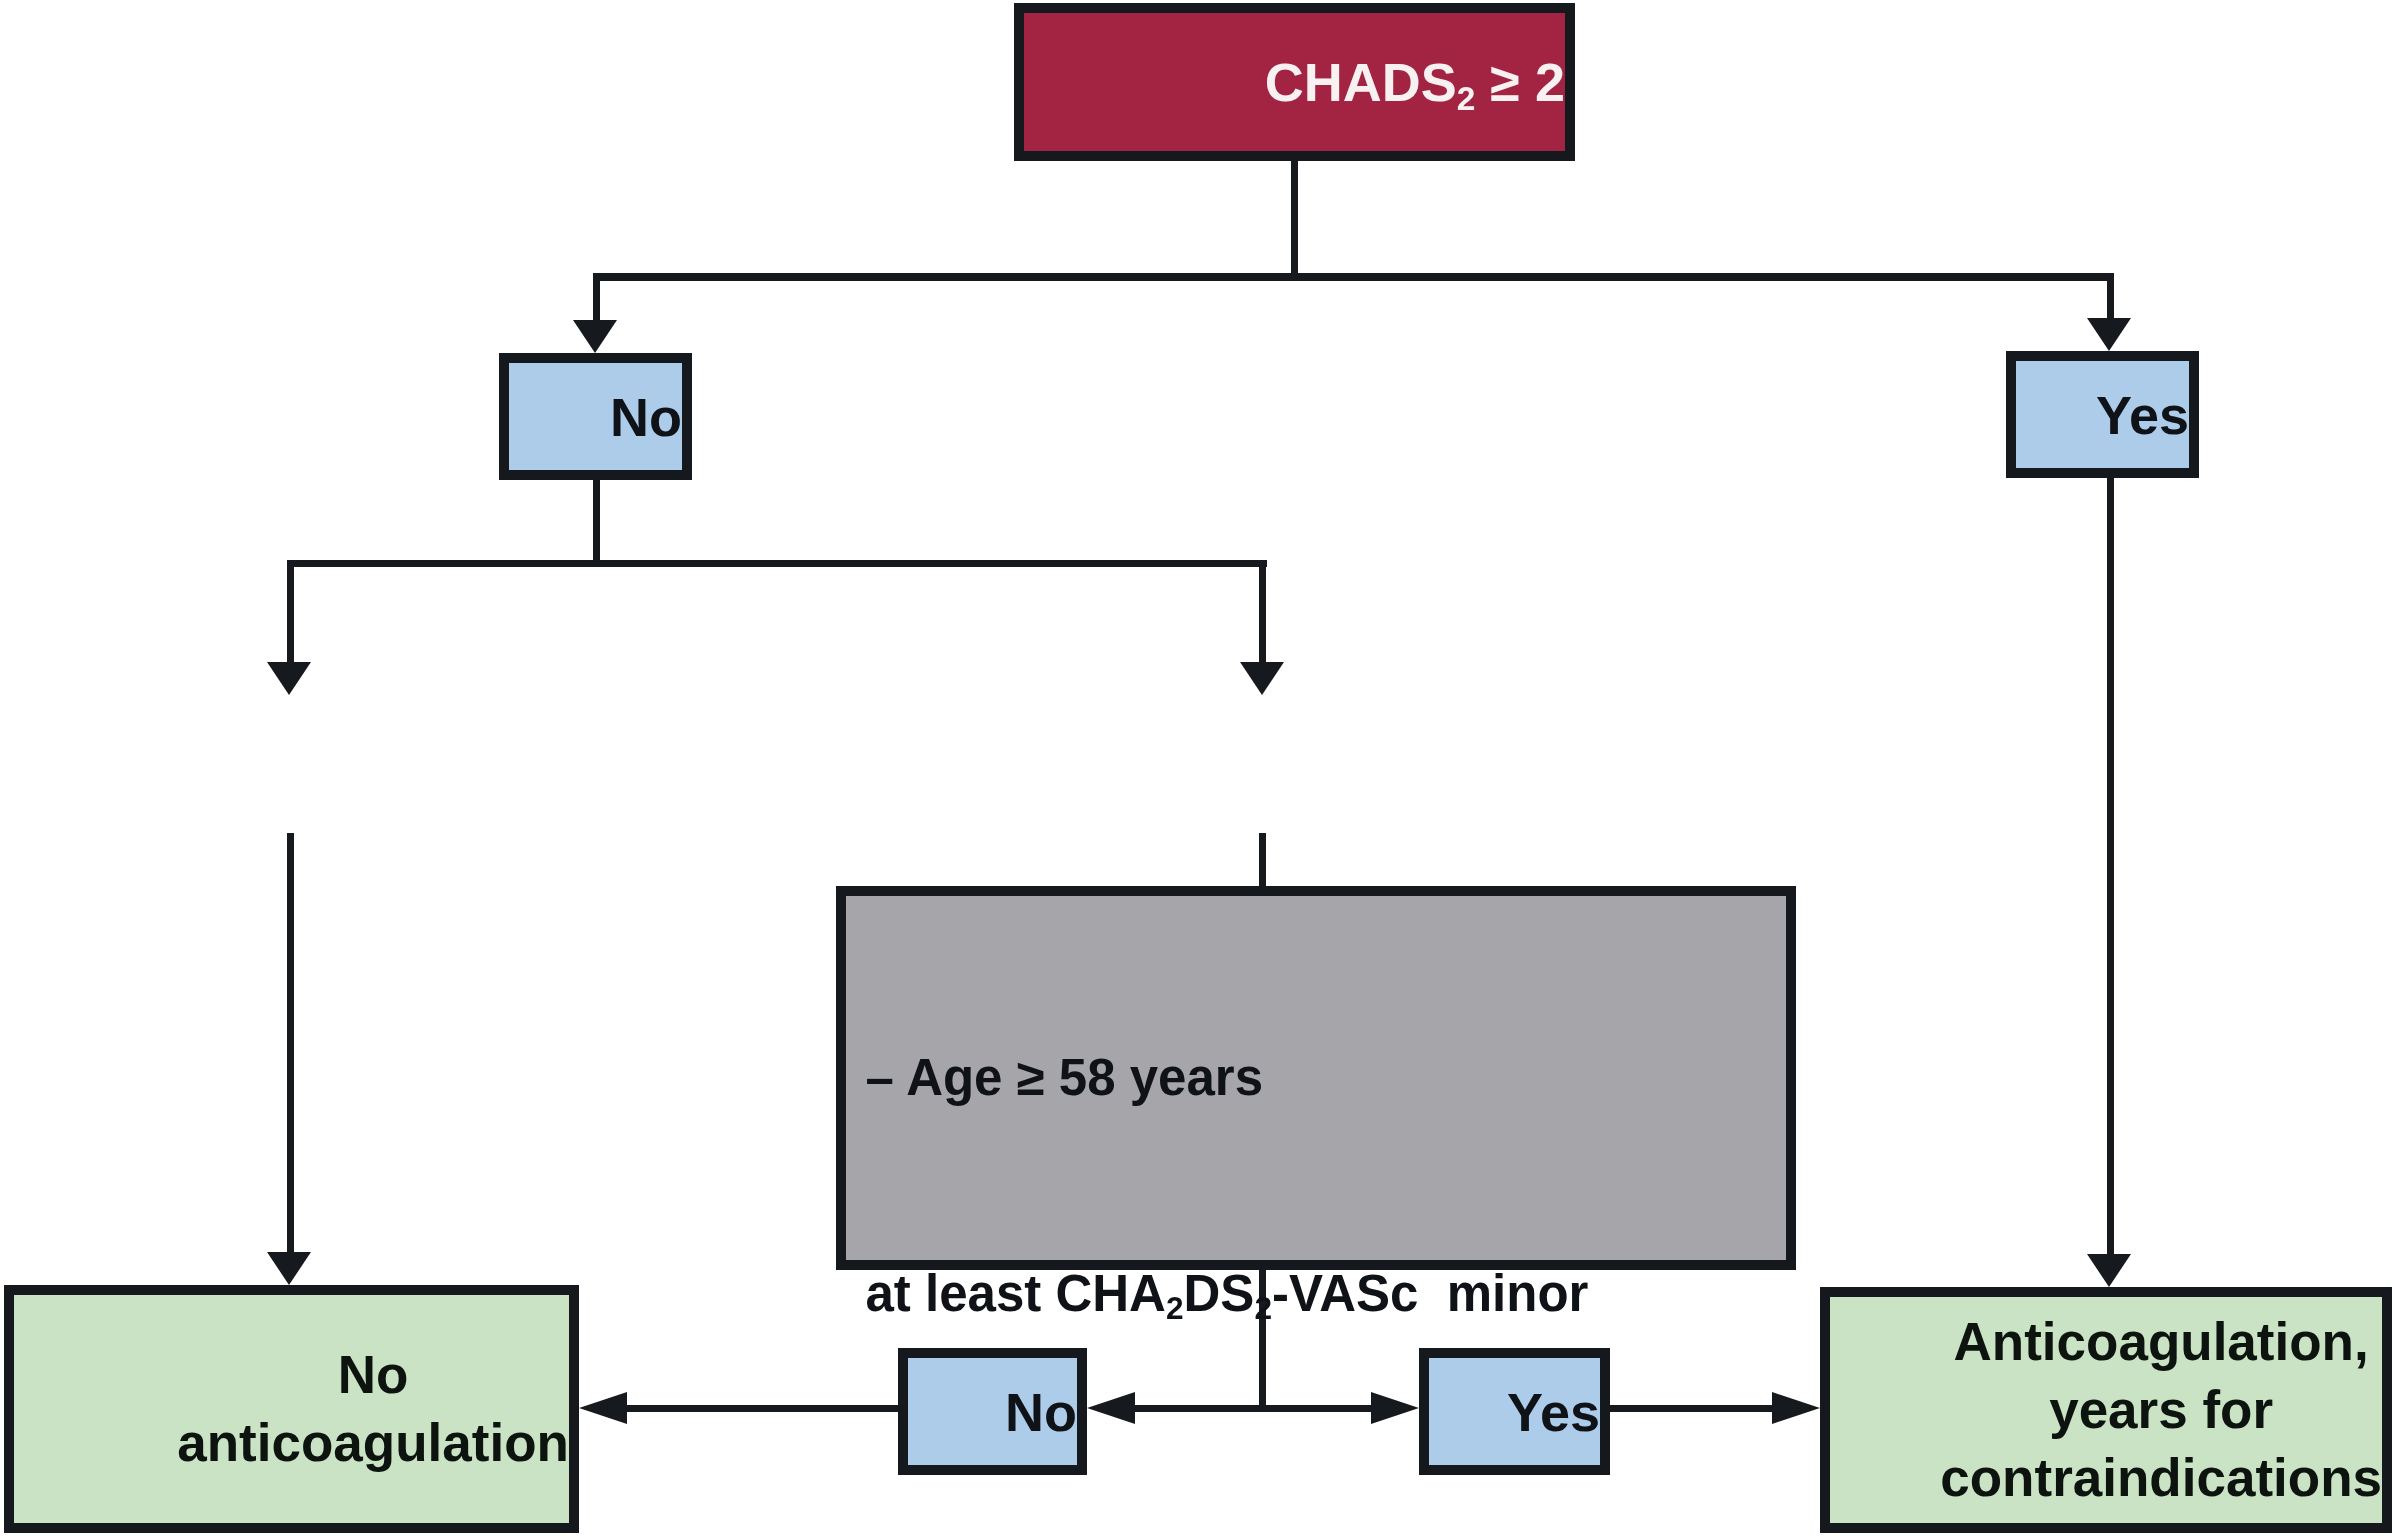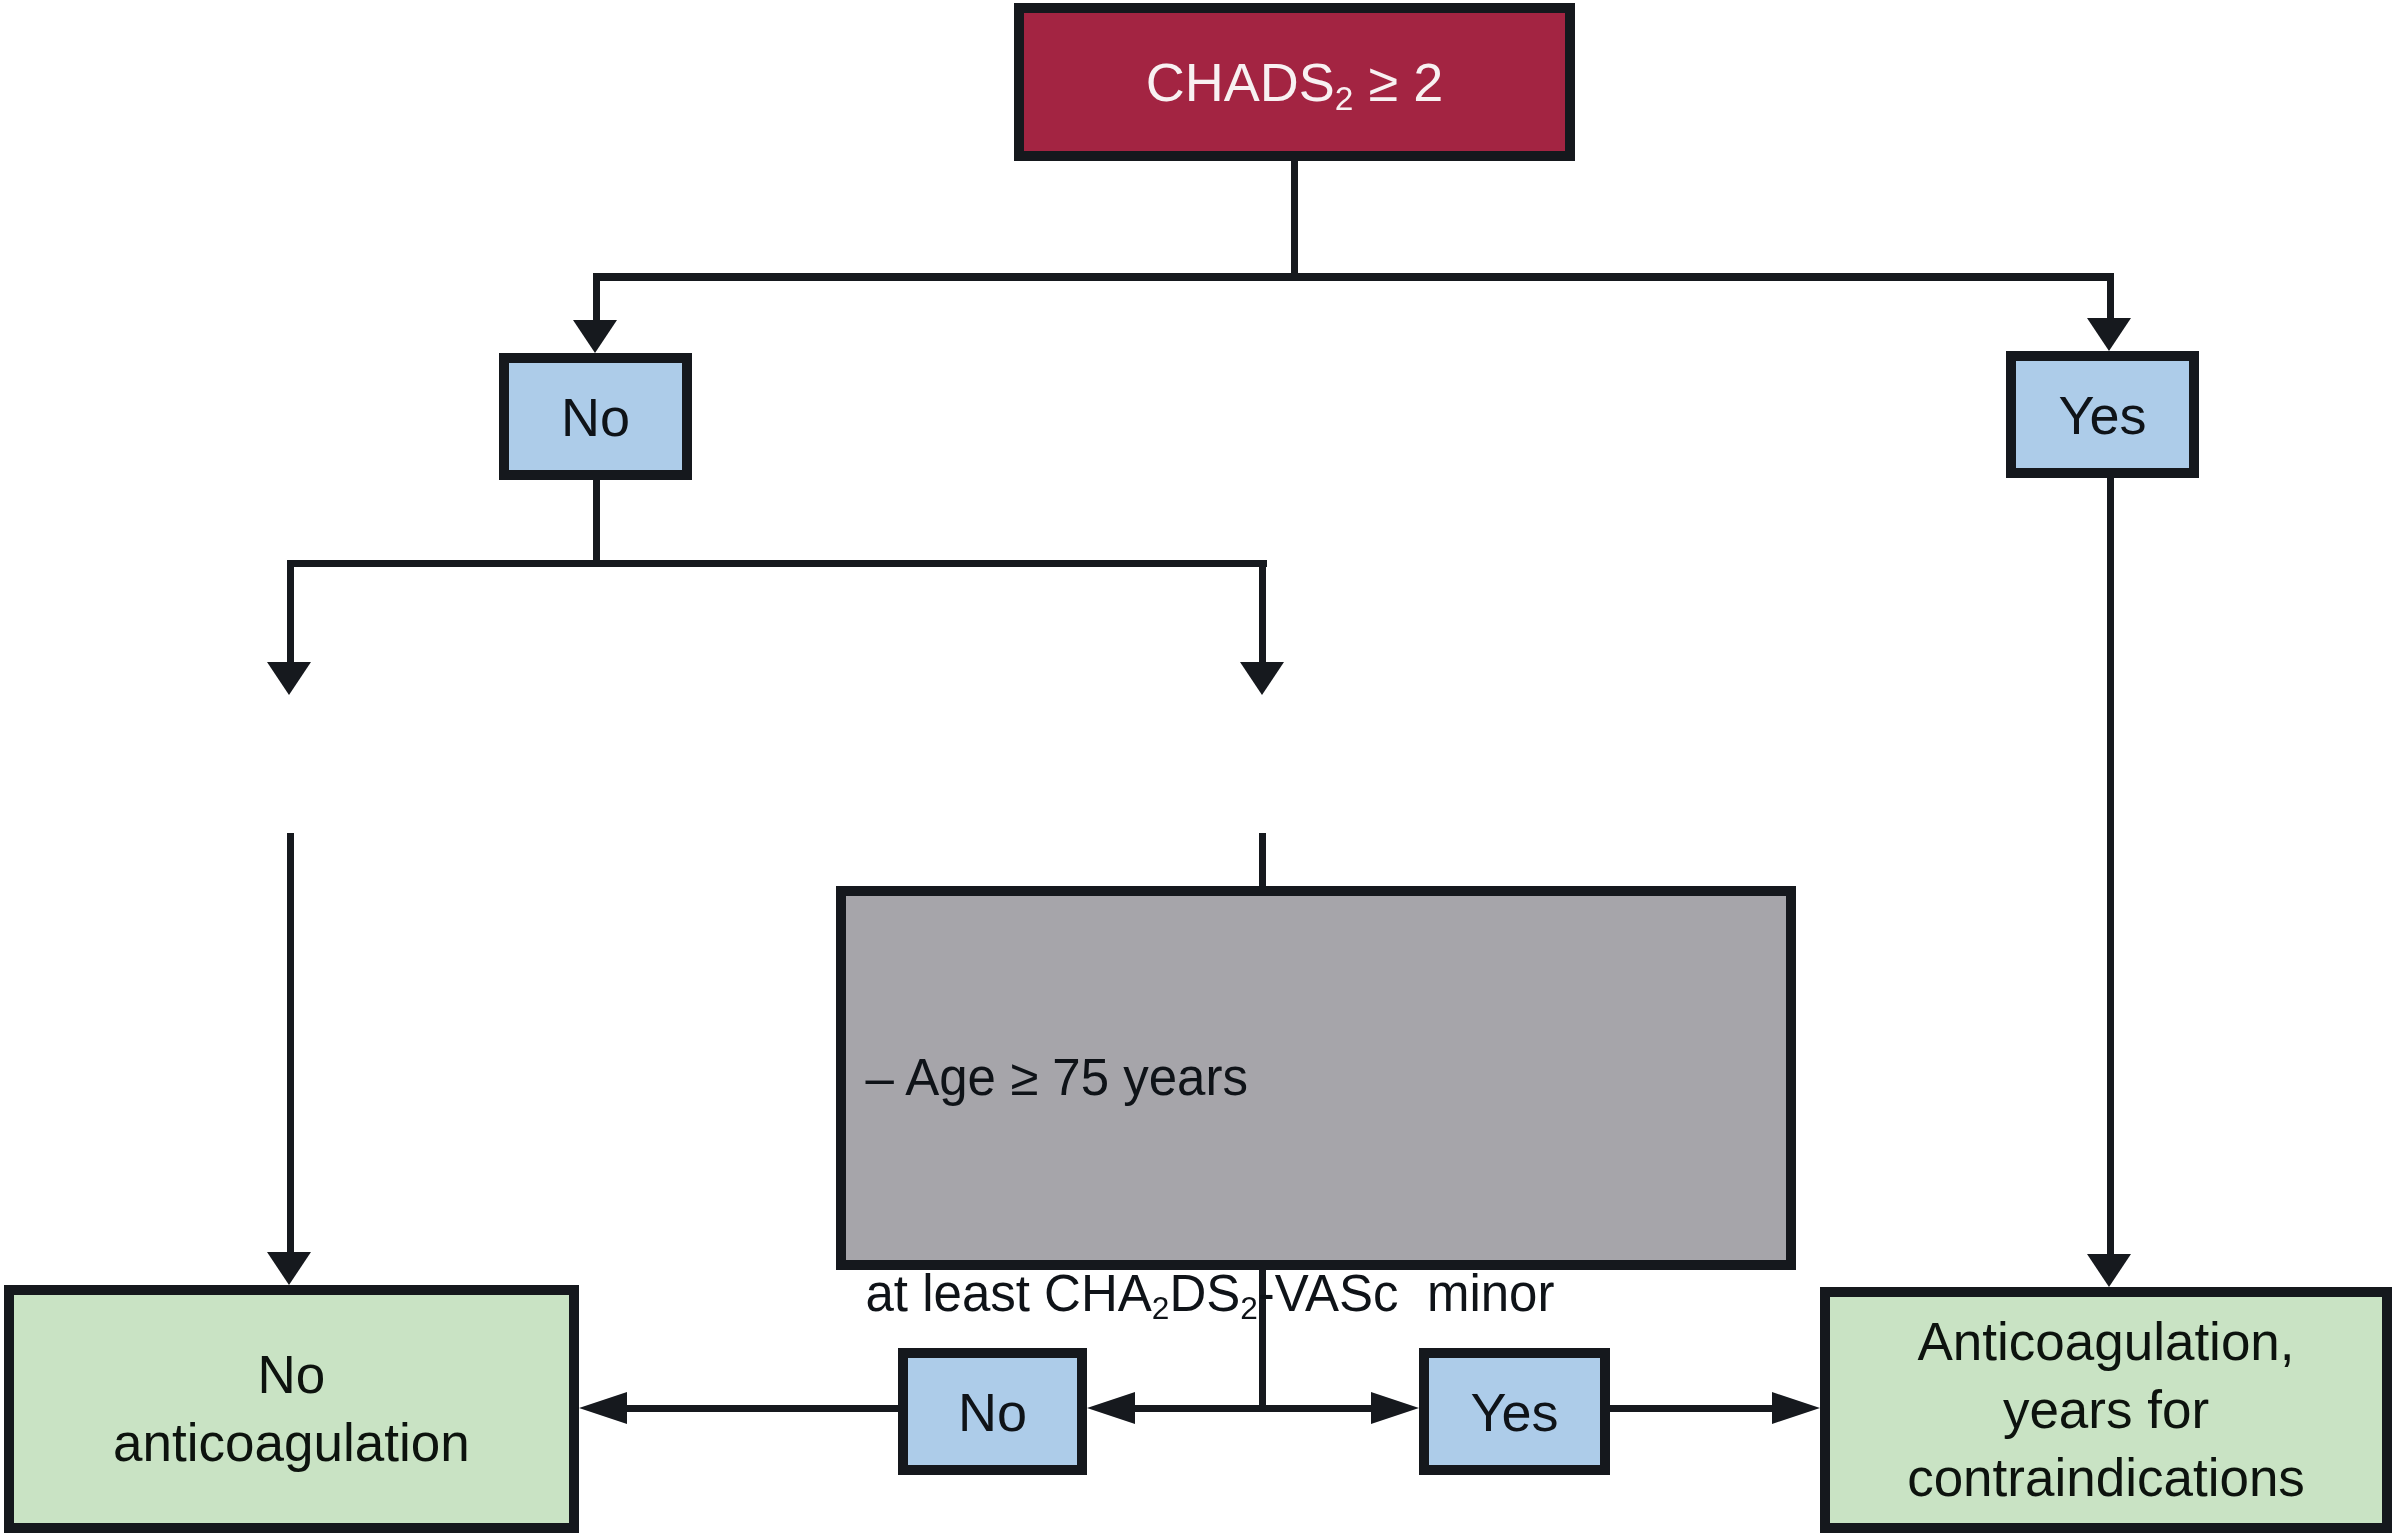--- a/index.html
+++ b/index.html
@@ -3,22 +3,23 @@
 <meta charset="utf-8">
 <style>
   html, body { margin:0; padding:0; background:#ffffff; }
   .canvas {
     position:relative; width:2397px; height:1537px; background:#ffffff;
     font-family:"Liberation Sans","DejaVu Sans",sans-serif; overflow:hidden;
   }
   .node {
     position:absolute; box-sizing:border-box;
     border:10.7px solid #15181d;
-    display:flex; align-items:center; justify-content:center;
+    display:flex; align-items:center; justify-content:flex-end;
     text-align:center;
+    font-weight:bold;
   }
   .red   { background:#a32442; color:#f8f1f2; font-size:54px; }
   .blue  { background:#adcce9; color:#0f1318; font-size:54px; }
   .green { background:#c9e3c4; color:#0d130e; font-size:53px; line-height:68px; white-space:pre-line; }
   .gray  {
     background:#a6a5aa; color:#0f1318;
     display:block; text-align:left;
     font-size:51px; line-height:72px;
     padding:2px 19.5px; white-space:pre-wrap;
   }
@@ -111,21 +112,21 @@
     <span>No</span>
   </div>
 
   <div class="node blue" id="n-yes-top">
     <span>Yes</span>
   </div>
 
 
 
   <div class="node gray" id="n-criteria">
-    <div>– Age ≥ 75 years</div>
+    <div>– Age ≥ 58 years</div>
     <div>at least CHA<sub>2</sub>DS<sub>2</sub>-VASc  minor</div>
     
     
   </div>
 
   <div class="node blue" id="n-no-bot">
     <span>No</span>
   </div>
 
   <div class="node blue" id="n-yes-bot">

